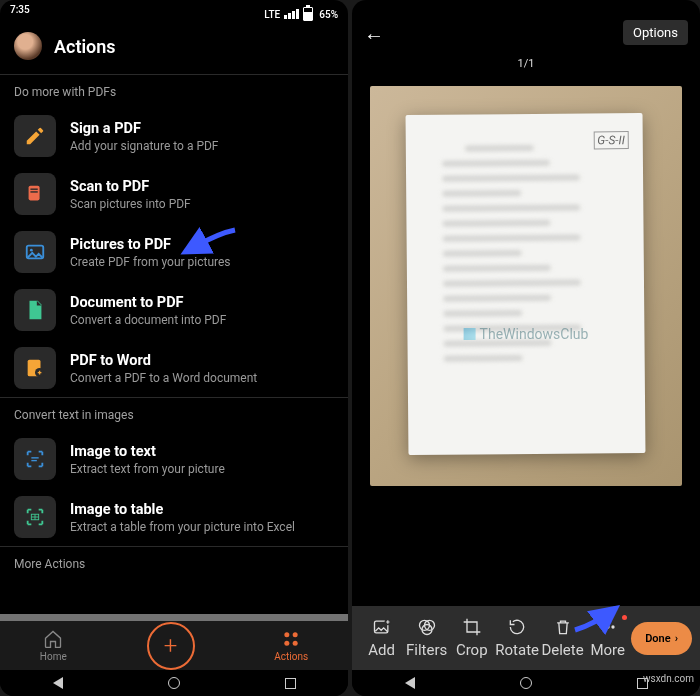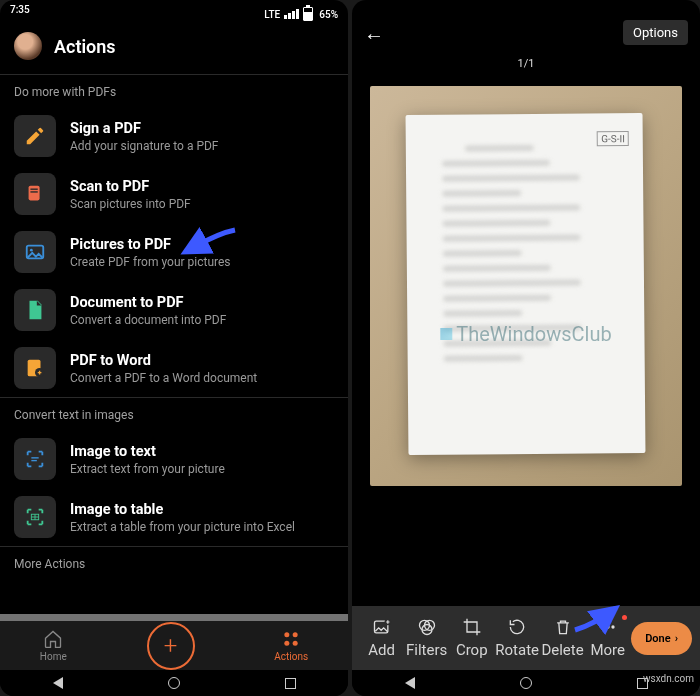--- a/index.html
+++ b/index.html
@@ -80,23 +80,23 @@
   }
   .paper{
     position:absolute; left:12%; top:7%; width:76%; height:85%;
     background:#f4f4f2; border-radius:2px; transform: rotate(-0.5deg);
     box-shadow: 0 4px 18px rgba(0,0,0,.35);
     padding: 22px 20px;
   }
   .ln{height:6px;background:#d5d5d3;border-radius:3px;margin:9px 0;filter: blur(2px);}
   .ln.s1{width:35%;margin-left:20%;}.ln.s2{width:55%;margin-left:8%;}
   .ln.s3{width:70%;margin-left:8%;}.ln.s4{width:40%;margin-left:8%;}
-  .watermark{position:absolute;top:48%;left:50%;transform:translate(-50%,-50%);color:#2a616b;font-size:20px;opacity:.45;display:flex;align-items:center;gap:4px;z-index:5;}
+  .watermark{position:absolute;top:48%;left:50%;transform:translate(-50%,-50%);color:#2a616b;font-size:14px;opacity:.45;display:flex;align-items:center;gap:4px;z-index:5;}
   .wm-sq{width:12px;height:12px;background:linear-gradient(135deg,#1a9acb,#5bcbe8);display:inline-block;}
-  .corner{position:absolute;top:18px;right:14px;font-size:10px;color:#666;border:1px solid #999;padding:1px 3px;}
+  .corner{position:absolute;top:18px;right:14px;font-size:12px;color:#666;border:1px solid #999;padding:1px 3px;font-style:italic;}
   
   .toolbar-right{
     position:absolute;bottom:26px;left:0;right:0;height:64px;
     background:#2d2d2d;display:flex;align-items:center;padding:0 8px;gap:2px;
   }
   .tool{display:flex;flex-direction:column;align-items:center;color:#d5d5d5;font-size:15px;gap:4px;flex:1;}
   .dot-red{position:relative;}
   .dot-red::after{content:"";position:absolute;top:-2px;right:2px;width:5px;height:5px;background:#ff4b3e;border-radius:50%;}
   .done-btn{
     background:#ec8b46;color:#000;font-size:11px;font-weight:600;

